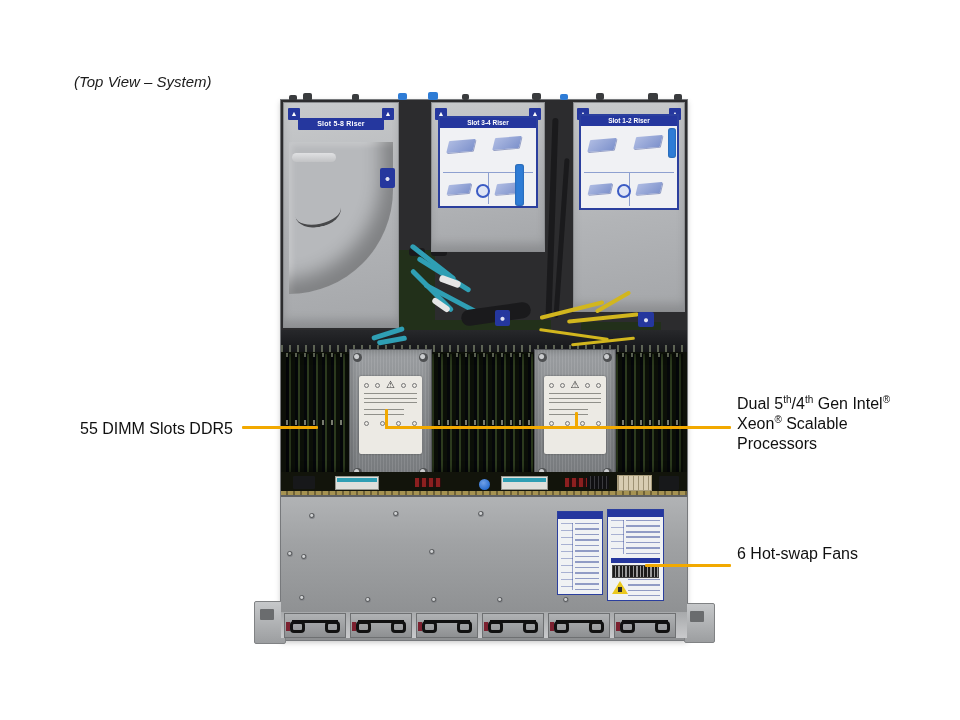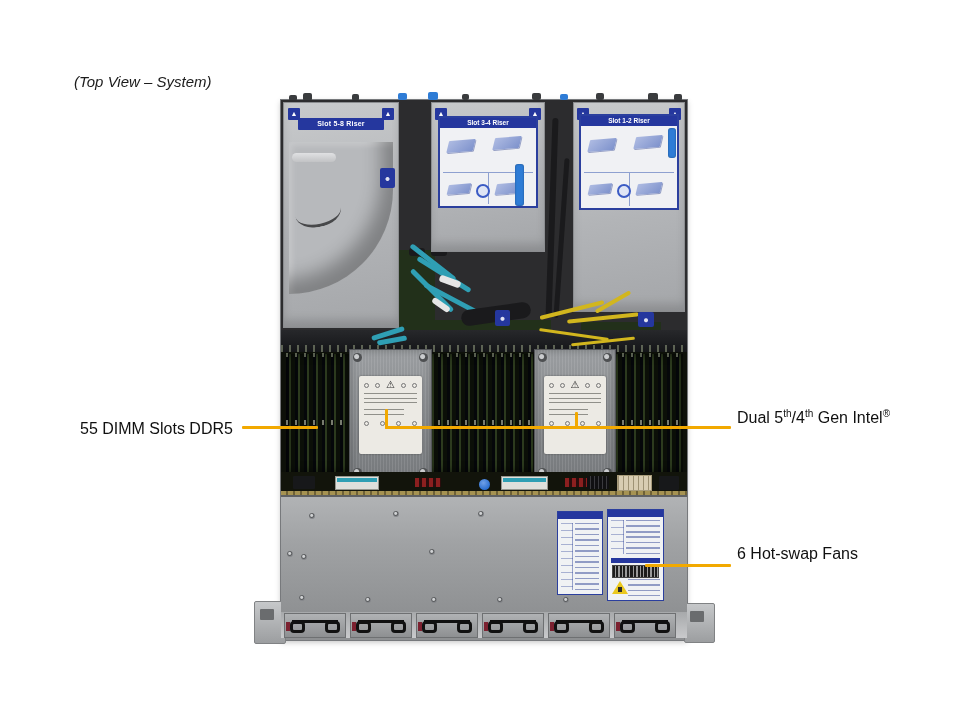--- a/index.html
+++ b/index.html
@@ -355,18 +355,20 @@
     </div>
   </div>
 </div>
 
 <div class="cl-text" style="left:80px;top:419px;">55 DIMM Slots DDR5</div>
 <div class="cl-line" style="left:242px;top:426px;width:76px;"></div>
 
 <div class="cl-line" style="left:385px;top:426px;width:346px;"></div>
 <div class="cl-vline" style="left:385px;top:409px;height:20px;"></div>
 <div class="cl-vline" style="left:575px;top:412px;height:17px;"></div>
-<div class="cl-text" style="left:737px;top:408px;width:185px;">
+<div class="cl-text" style="left:737px;top:394px;width:185px;">
   <div><span>Dual 5</span><sup>th</sup><span>/4</span><sup>th</sup><span> Gen Intel</span><sup>®</sup></div>
+  <div><span>Xeon</span><sup>®</sup><span> Scalable</span></div>
+  <div><span>Processors</span></div>
 </div>
 
 <div class="cl-line" style="left:645px;top:564px;width:86px;"></div>
 <div class="cl-text" style="left:737px;top:544px;">6 Hot-swap Fans</div>
 
 </body></html>

